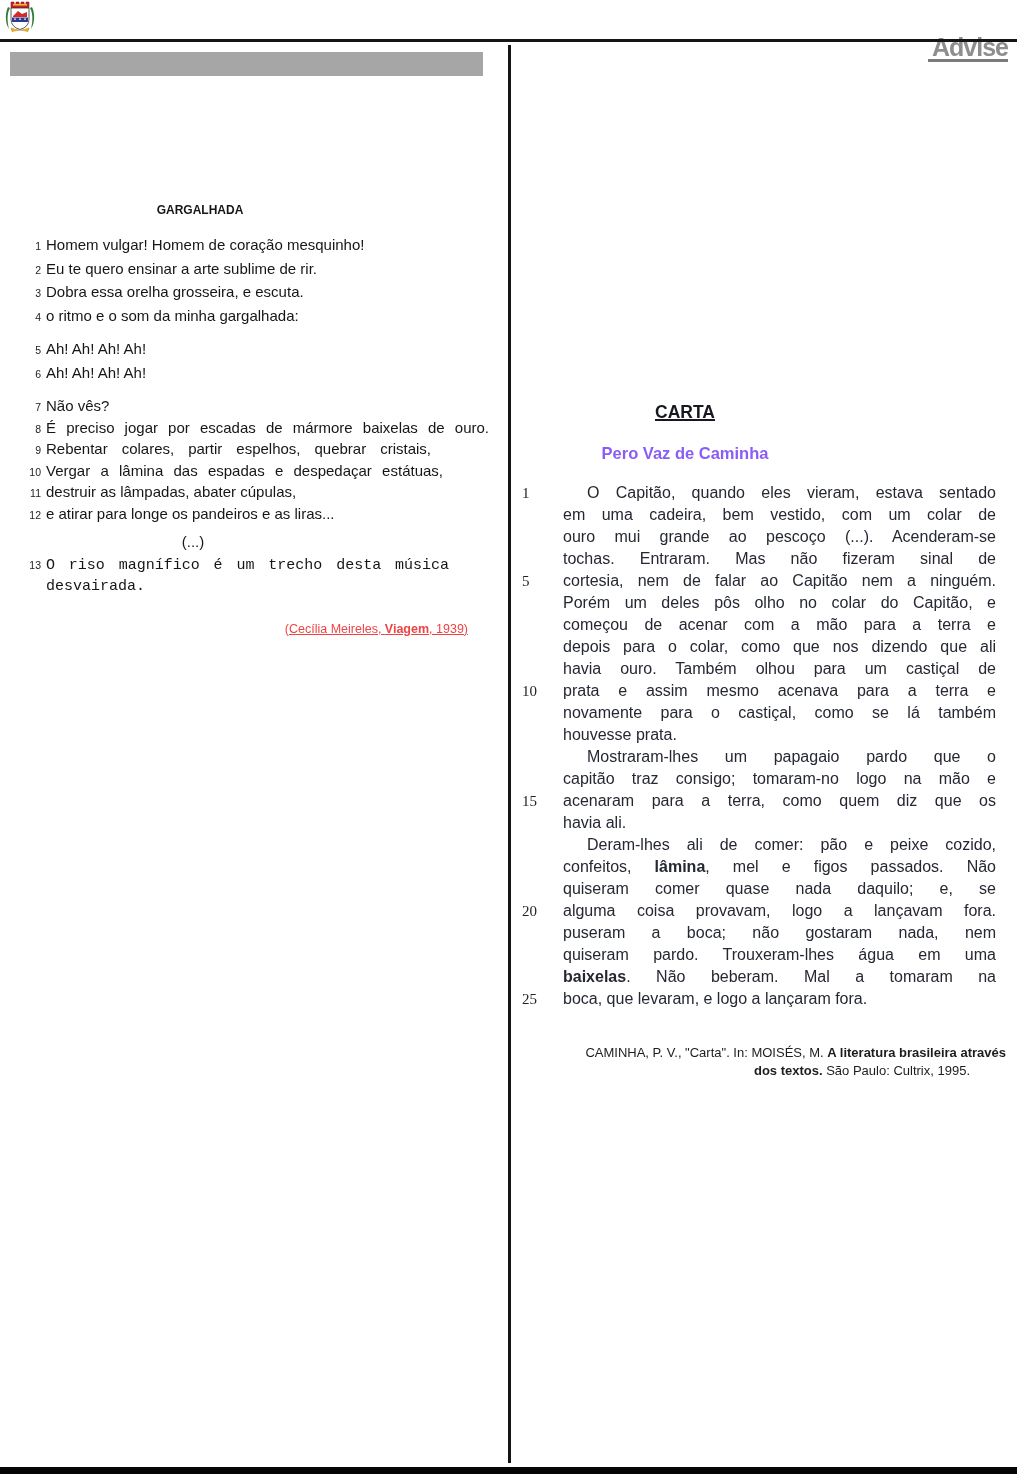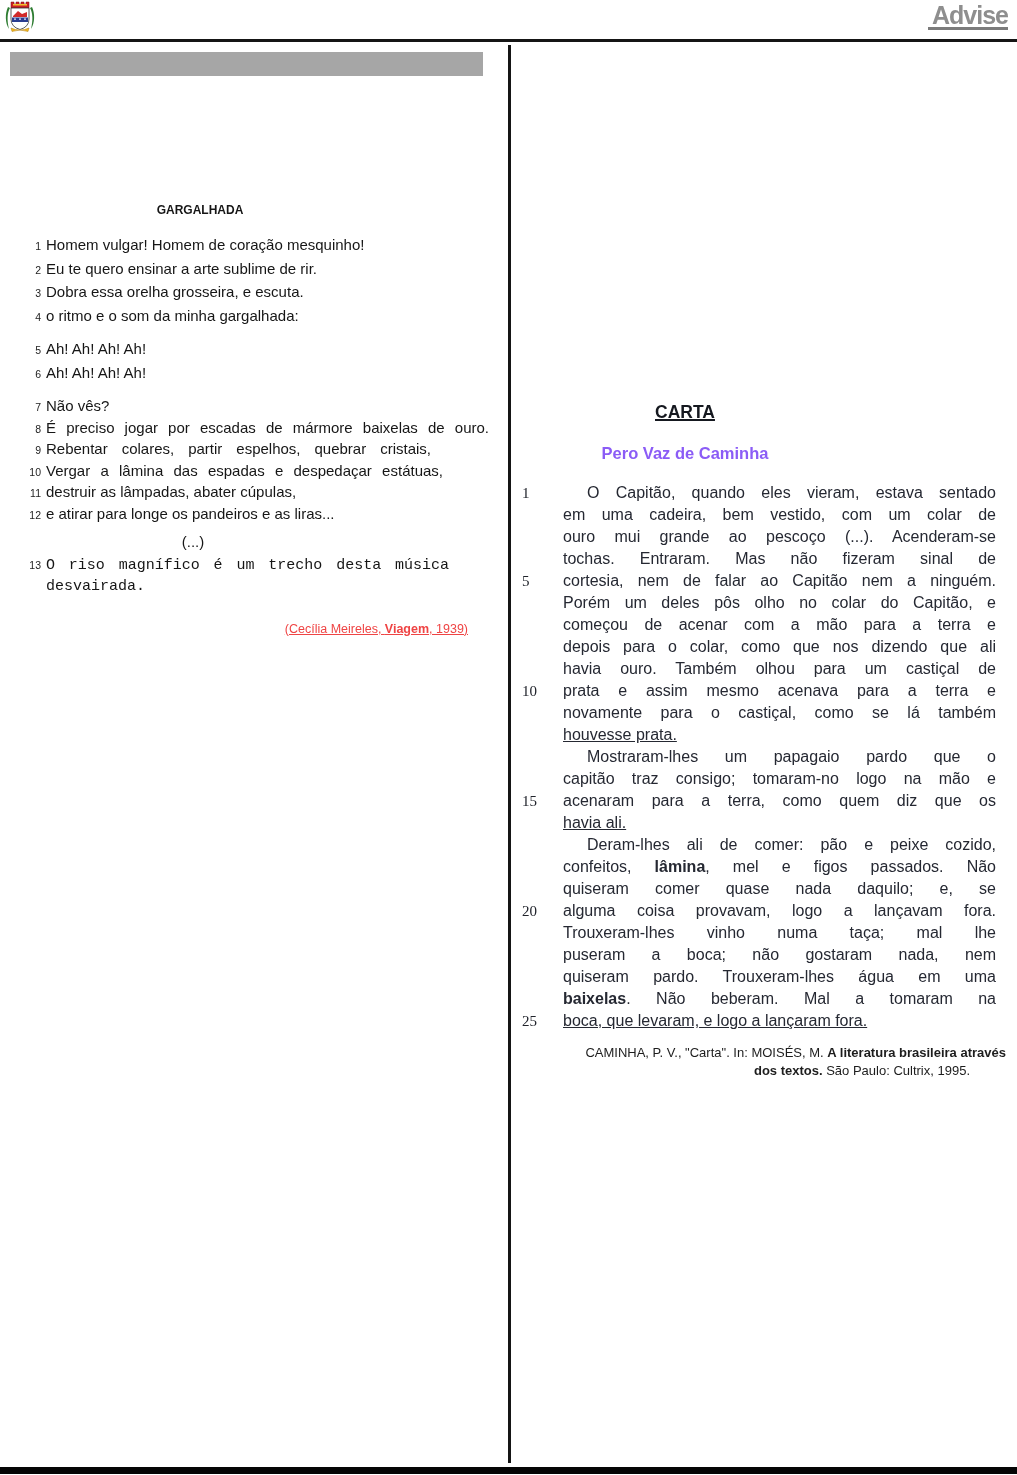--- a/index.html
+++ b/index.html
@@ -3,21 +3,21 @@
 <meta charset="utf-8">
 <style>
   html,body{margin:0;padding:0;background:#fff;}
   .page{position:relative;width:1017px;height:1475px;background:#ffffff;overflow:hidden;
         font-family:"Liberation Sans",sans-serif;color:#1b1b1b;}
 
   
   .crest{position:absolute;left:5px;top:1px;}
   .advise-logo{position:absolute;left:928px;top:4px;width:80px;}
   .advise-text{font-weight:bold;font-size:25px;line-height:22px;color:#8e8e8e;
-               letter-spacing:-1px;text-align:right;}
+               letter-spacing:-1px;text-align:right;margin-top:32px;}
   .advise-underline{height:3px;background:#7b7b7b;margin-top:1px;}
 
   .rule-top{position:absolute;left:0;top:39px;width:1017px;height:3px;background:#151515;}
   .gray-bar{position:absolute;left:10px;top:52px;width:473px;height:24px;background:#a6a6a6;}
   .col-divider{position:absolute;left:508px;top:45px;width:3px;height:1418px;background:#151515;}
   .rule-bottom{position:absolute;left:0;top:1467px;width:1017px;height:7px;background:#050505;}
 
   
   .poem{position:absolute;left:28px;top:203px;width:462px;font-size:15px;color:#161616;}
   .poem-title{width:344px;text-align:center;font-weight:bold;font-size:12px;height:18px;margin-bottom:13px;}
@@ -32,21 +32,21 @@
   .poem-attribution{width:440px;text-align:right;font-size:12.5px;margin-top:24px;color:#ef4444;text-decoration:underline;}
 
   
   .carta-title{position:absolute;left:535px;top:402px;width:300px;text-align:center;
                font-weight:bold;font-size:17.5px;text-decoration:underline;
                text-decoration-thickness:2px;color:#15181f;}
   .carta-author{position:absolute;left:535px;top:444px;width:300px;text-align:center;
                 font-weight:bold;font-size:16.5px;color:#8b5cf6;}
   .carta-body{position:absolute;left:563px;top:482px;width:433px;font-size:16px;color:#252832;}
   .cline{height:22px;line-height:22px;text-align:justify;text-align-last:justify;position:relative;}
-  .cline.plast{text-align-last:left;text-decoration:underline;}
+  .cline.plast{text-align-last:left;}
   .cline.pindent{text-indent:24px;}
   .cnum{position:absolute;left:-41px;top:0;width:34px;text-align:right;text-indent:0;
         font-family:"Liberation Serif",serif;font-size:15px;color:#20232b;}
   .citation{position:absolute;left:563px;top:1044px;width:443px;text-align:right;
             font-size:13px;line-height:18px;color:#1d1d1d;}
   .citation .line2{padding-right:36px;}
 </style>
 </head>
 <body>
 
@@ -165,21 +165,20 @@
     <div class="cline"><span class="cnum"></span><span>novamente para o castiçal, como se lá também</span></div>
     <div class="cline plast"><span class="cnum"></span><span>houvesse prata.</span></div>
     <div class="cline pindent"><span class="cnum"></span><span>Mostraram-lhes um papagaio pardo que o</span></div>
     <div class="cline"><span class="cnum"></span><span>capitão traz consigo; tomaram-no logo na mão e</span></div>
     <div class="cline"><span class="cnum">15</span><span>acenaram para a terra, como quem diz que os</span></div>
     <div class="cline plast"><span class="cnum"></span><span>havia ali.</span></div>
     <div class="cline pindent"><span class="cnum"></span><span>Deram-lhes ali de comer: pão e peixe cozido,</span></div>
     <div class="cline"><span class="cnum"></span><span>confeitos, <b>lâmina</b>, mel e figos passados. Não</span></div>
     <div class="cline"><span class="cnum"></span><span>quiseram comer quase nada daquilo; e, se</span></div>
     <div class="cline"><span class="cnum">20</span><span>alguma coisa provavam, logo a lançavam fora.</span></div>
-    <div class="cline"><span class="cnum"></span><span>Trouxeram-lhes vinho numa taça; mal lhe</span></div>
     <div class="cline"><span class="cnum"></span><span>puseram a boca; não gostaram nada, nem</span></div>
     <div class="cline"><span class="cnum"></span><span>quiseram pardo. Trouxeram-lhes água em uma</span></div>
     <div class="cline"><span class="cnum"></span><span><b>baixelas</b>. Não beberam. Mal a tomaram na</span></div>
     <div class="cline plast"><span class="cnum">25</span><span>boca, que levaram, e logo a lançaram fora.</span></div>
   </div>
 
   <div class="citation">
     <div class="line1">CAMINHA, P. V., "Carta". In: MOISÉS, M. <b>A literatura brasileira através</b></div>
     <div class="line2"><b>dos textos.</b> São Paulo: Cultrix, 1995.</div>
   </div>

